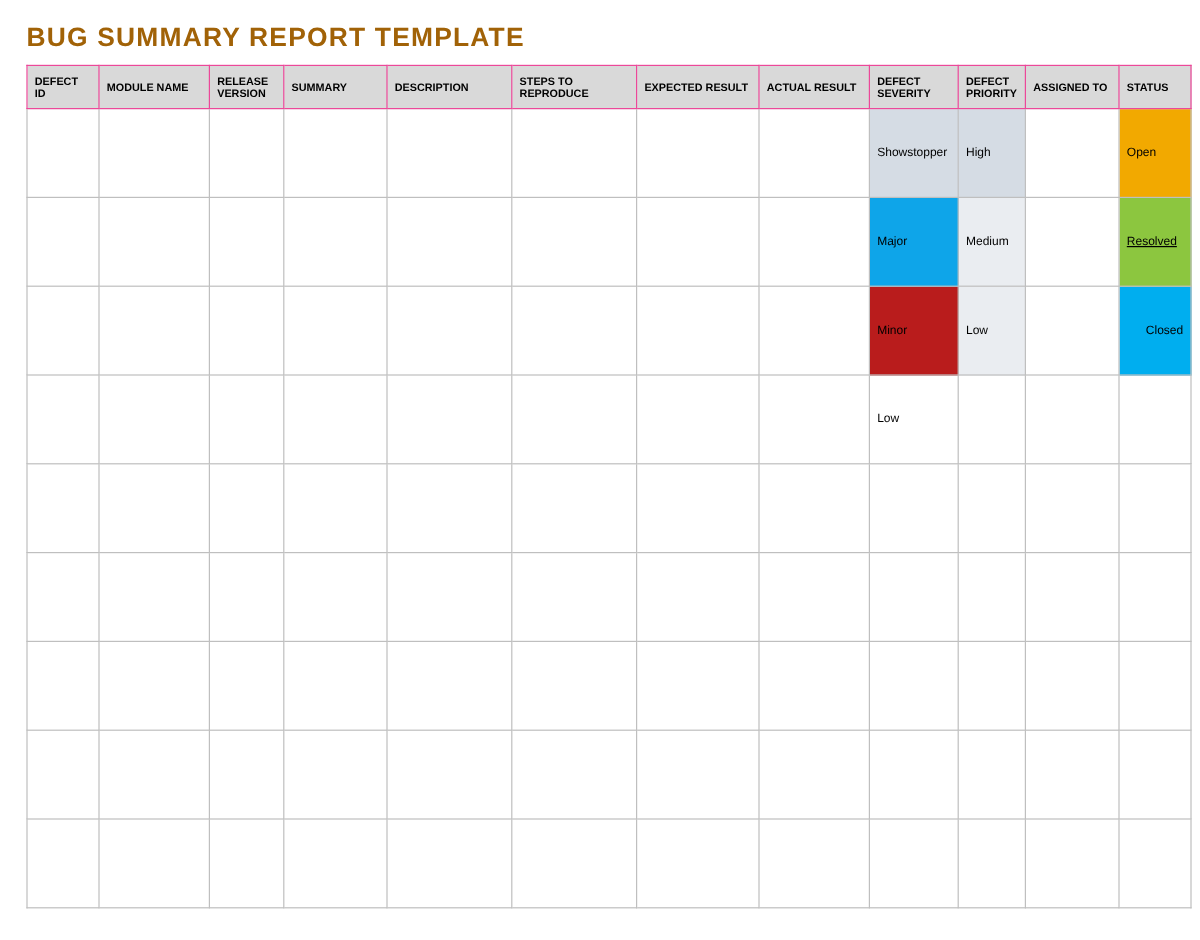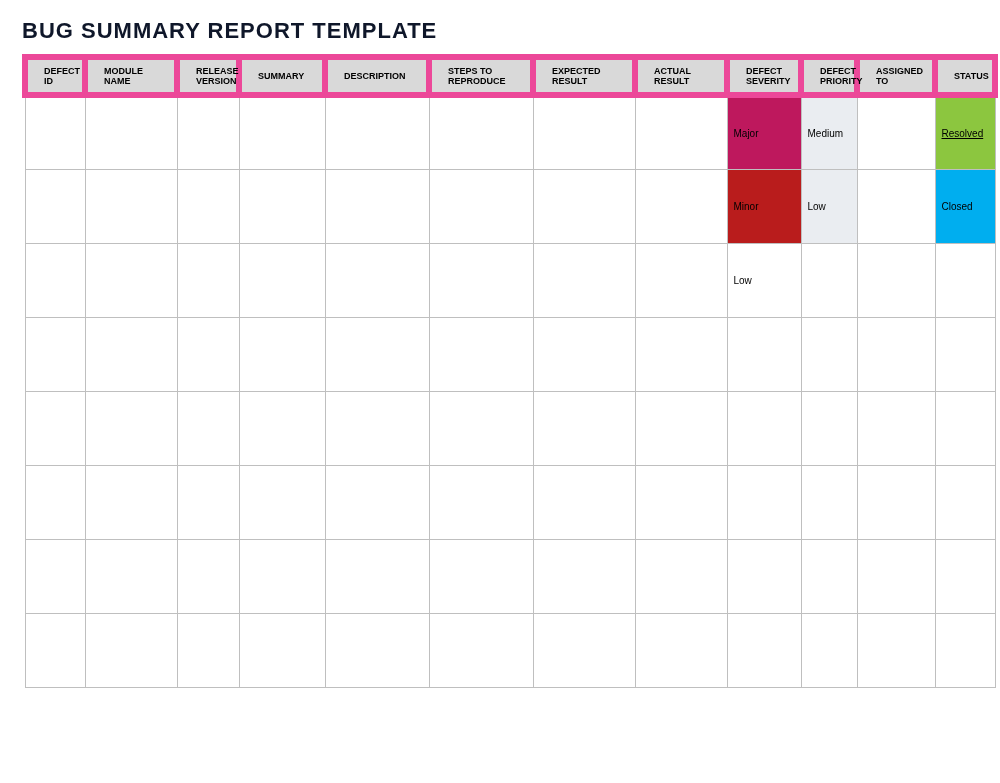--- a/index.html
+++ b/index.html
@@ -8,35 +8,35 @@
     padding: 18px 22px;
     font-family: Arial, Helvetica, sans-serif;
     background: #fff;
     width: 1000px;
   }
   h1.title {
     margin: 0 0 10px 0;
     font-size: 22px;
     font-weight: bold;
     letter-spacing: 1px;
-    color: #0f172a;
+    color: #a16207;
   }
   table.report {
     border-collapse: collapse;
     width: 956px;
     table-layout: fixed;
   }
   table.report th {
     background: #d9d9d9;
-    border: 6px solid #ec4899;
+    border: 1px solid #ec4899;
     font-size: 9px;
     font-weight: bold;
     text-align: left;
     vertical-align: middle;
-    padding: 6px 16px;
+    padding: 6px 6px;
     height: 36px;
     text-transform: uppercase;
     color: #000;
   }
   table.report td {
     border: 1px solid #bfbfbf;
     font-size: 10px;
     padding: 4px 6px;
     height: 74px;
     vertical-align: middle;
@@ -87,47 +87,61 @@
       <th>EXPECTED RESULT</th>
       <th>ACTUAL RESULT</th>
       <th>DEFECT SEVERITY</th>
       <th>DEFECT PRIORITY</th>
       <th>ASSIGNED TO</th>
       <th>STATUS</th>
     </tr>
   </thead>
   <tbody id="tbody">
 
-      <tr>
-        <td></td>
-        <td></td>
-        <td></td>
-        <td></td>
-        <td></td>
-        <td></td>
-        <td></td>
-        <td></td>
-        <td style="background: #be185d;">Major</td>
+  <tr>
+        <td></td>
+        <td></td>
+        <td></td>
+        <td></td>
+        <td></td>
+        <td></td>
+        <td></td>
+        <td></td>
+        <td style="background: rgb(213, 220, 228);">Showstopper</td>
+        <td style="background: rgb(213, 220, 228);">High</td>
+        <td></td>
+        <td style="background: rgb(242, 169, 0);">Open</td>
+      </tr>
+      <tr>
+        <td></td>
+        <td></td>
+        <td></td>
+        <td></td>
+        <td></td>
+        <td></td>
+        <td></td>
+        <td></td>
+        <td style="background: #0ea5e9;">Major</td>
         <td style="background: rgb(234, 237, 241); margin-left: 20px;">Medium</td>
         <td></td>
         <td style="background: rgb(140, 198, 63); text-decoration: underline;">Resolved</td>
       </tr>
       <tr>
         <td></td>
         <td></td>
         <td></td>
         <td></td>
         <td></td>
         <td></td>
         <td></td>
         <td></td>
         <td style="background: #b91c1c;">Minor</td>
         <td style="background: rgb(234, 237, 241);">Low</td>
         <td></td>
-        <td style="background: rgb(0, 174, 239);">Closed</td>
+        <td style="background: rgb(0, 174, 239); text-align: right;">Closed</td>
       </tr>
       <tr>
         <td></td>
         <td></td>
         <td></td>
         <td></td>
         <td></td>
         <td></td>
         <td></td>
         <td></td>

